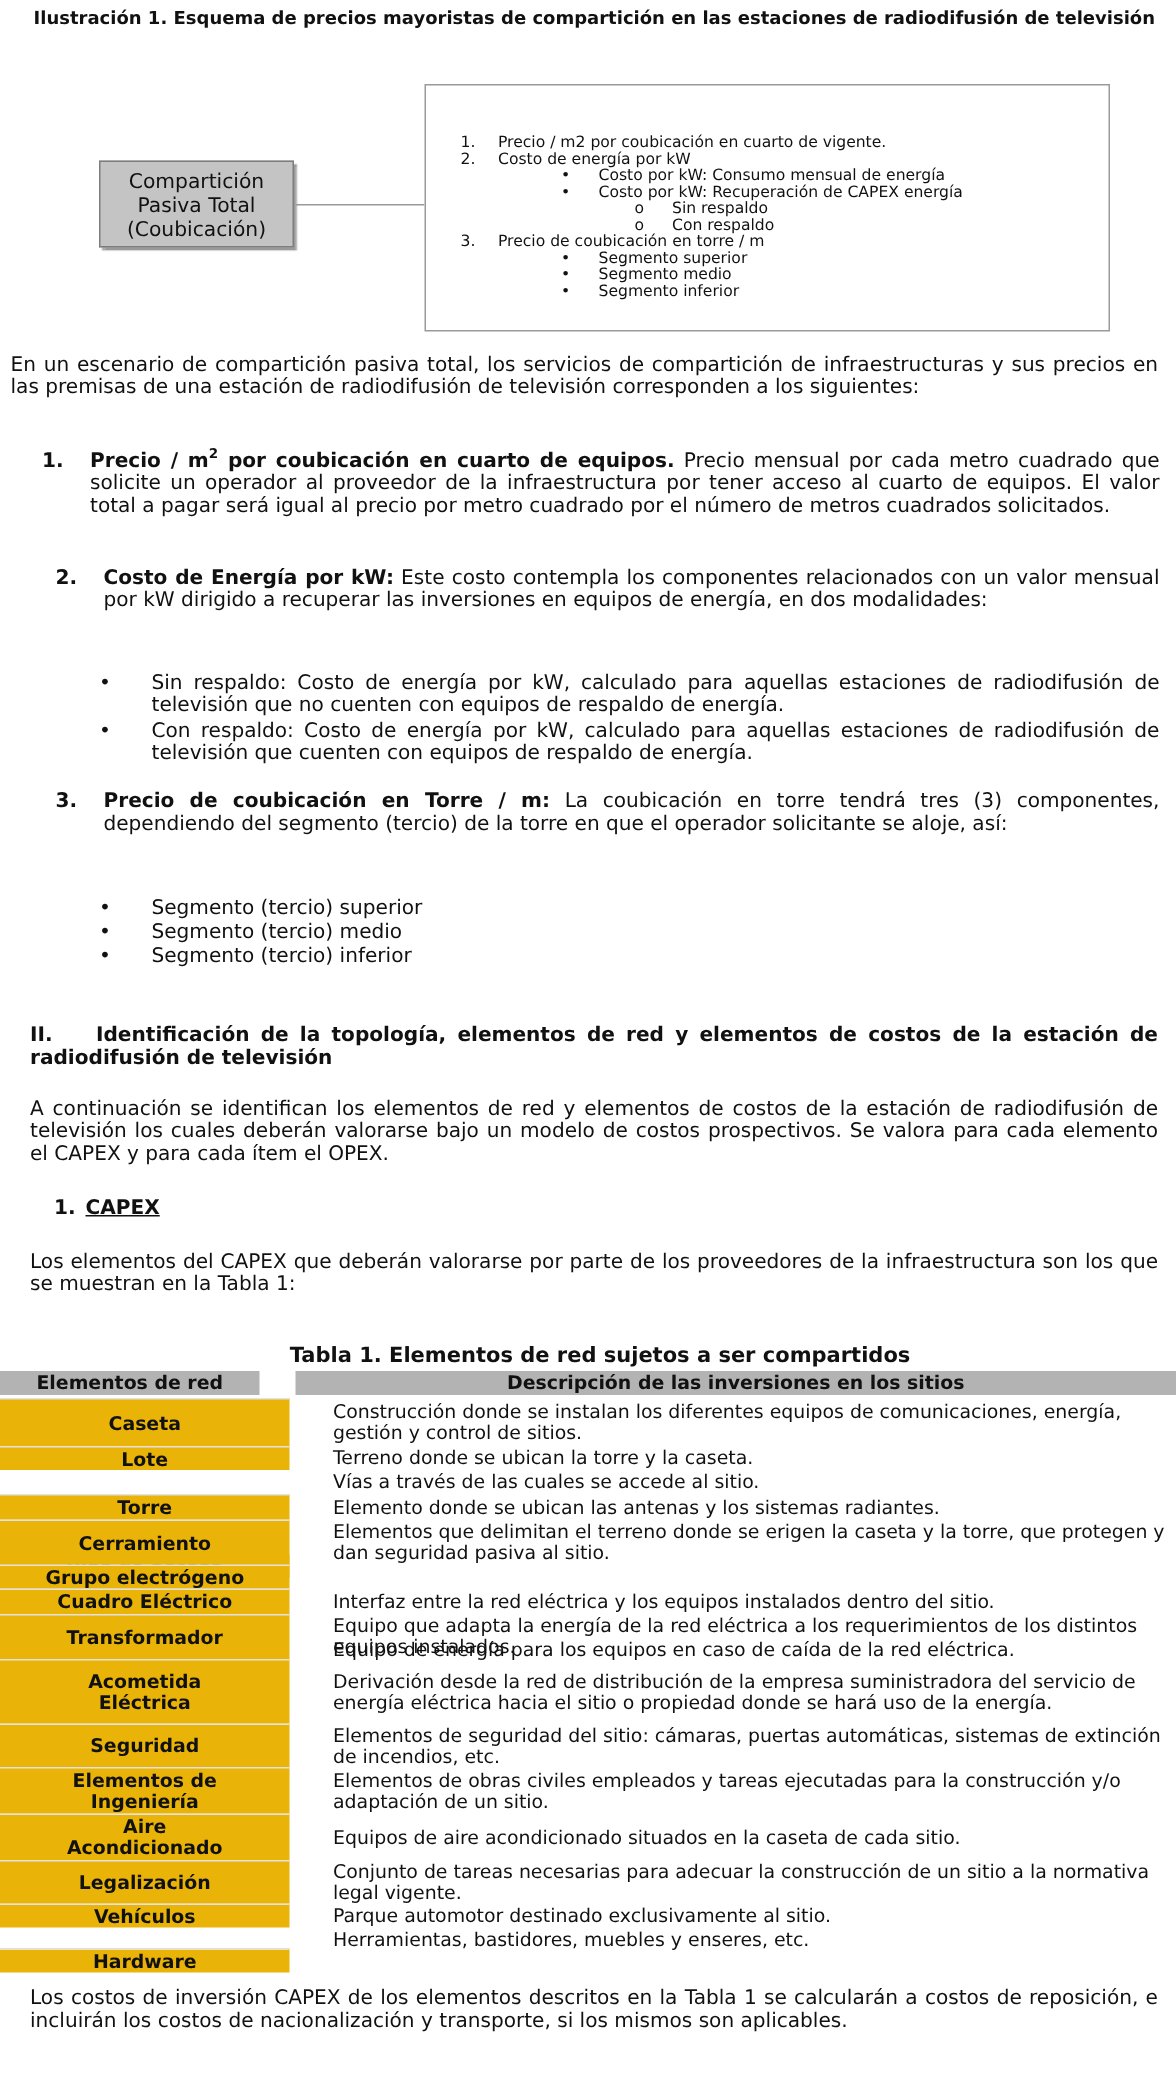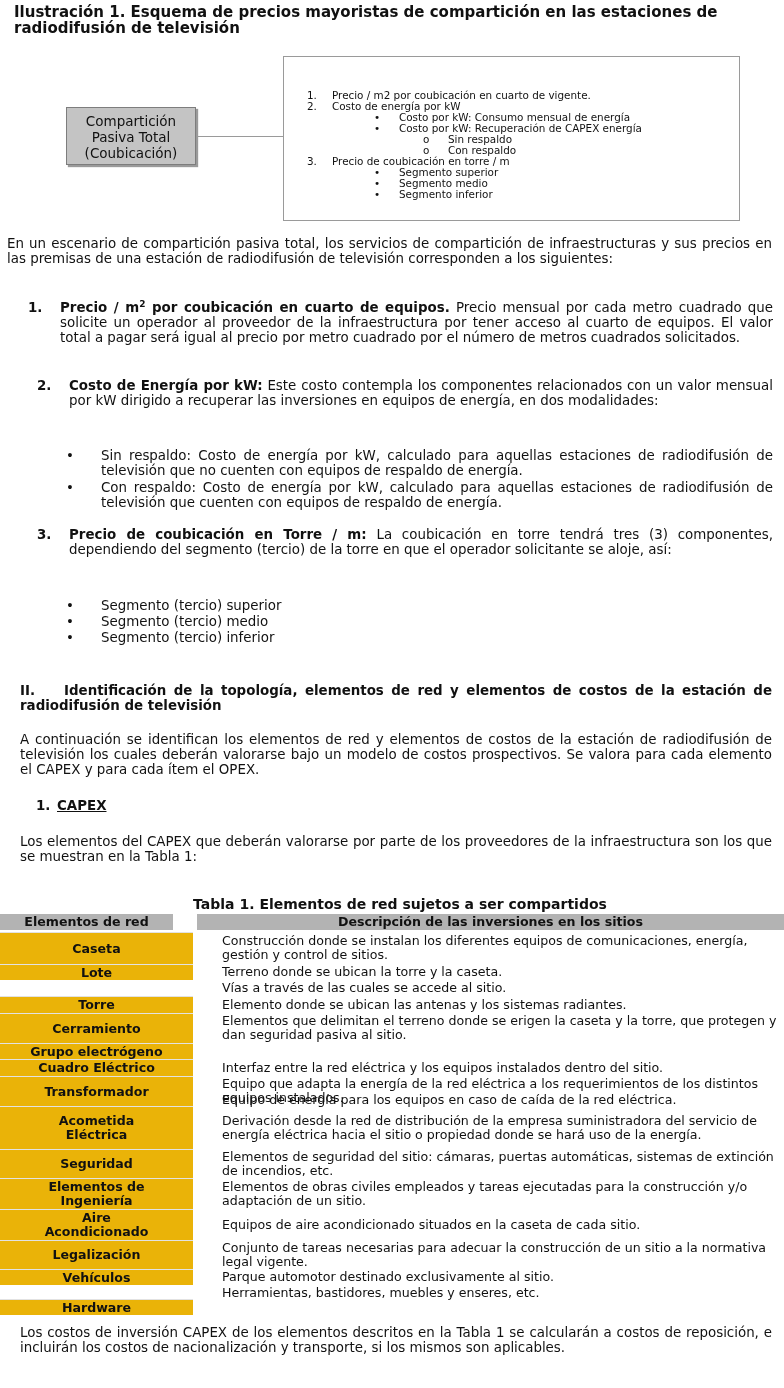--- a/index.html
+++ b/index.html
@@ -6,22 +6,22 @@
   body {
     width: 784px; height: 1388px; position: relative; overflow: hidden;
     font-family: "DejaVu Sans", sans-serif; color: #111;
     font-size: 13.4px; line-height: 15px;
   }
   .abs { position: absolute; }
   .bold { font-weight: bold; }
   .justify { text-align: justify; text-align-last: left; }
 
   
-  #fig-title { left: 14px; top: 4px; width: 756px; text-align: left;
-    font-weight: bold; font-size: 15px; line-height: 16px; }
+  #fig-title { left: 14px; top: 4px; width: 756px; text-align: right;
+    font-weight: bold; font-size: 12px; line-height: 16px; }
 
   
   #diag-left { left: 66px; top: 107px; width: 130px; height: 58px;
     background: #c4c4c4; border: 1px solid #7d7d7d; box-shadow: 2px 2px 1px #9a9a9a;
     text-align: center; font-size: 13.5px; line-height: 16px; padding-top: 5px; box-sizing: border-box; }
   #diag-connector { left: 197px; top: 136px; width: 86px; height: 1px; background: #9a9a9a; }
   #diag-right { left: 283px; top: 56px; width: 457px; height: 165px;
     border: 1px solid #9a9a9a; box-sizing: border-box; background: #fff; }
   #diag-right-head { left: 0; top: 0; width: 455px; height: 28px; background: #b9b9b9;
     border-bottom: 1px solid #8a8a8a; font-weight: bold; font-size: 14.5px; line-height: 28px; text-align: center; }

